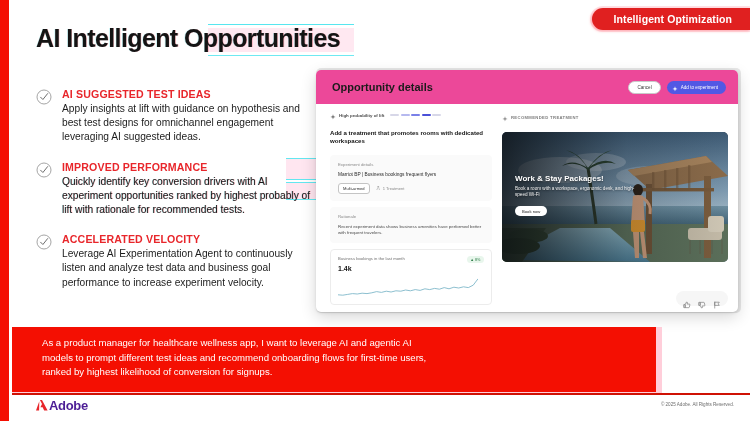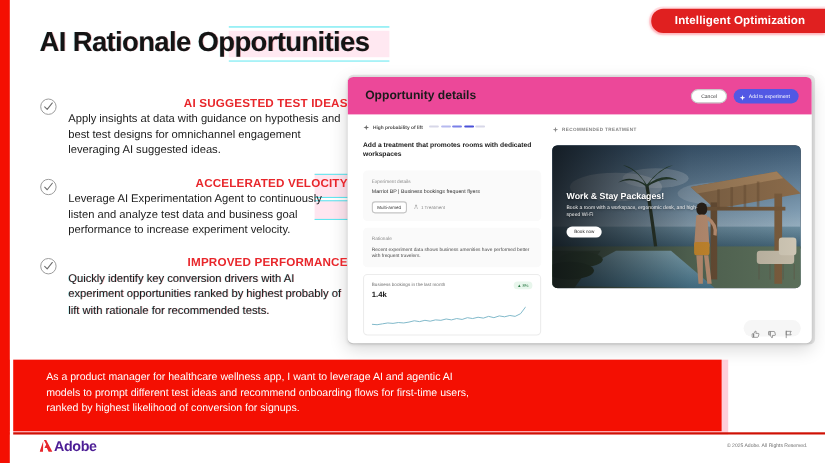--- a/index.html
+++ b/index.html
@@ -91,21 +91,20 @@
     position: absolute; left: 0; top: 1px;
     width: 16px; height: 16px;
   }
   .b-head {
     font-size: 10.6px;
     font-weight: bold;
     color: #e8262b;
     letter-spacing: .15px;
     margin-bottom: 2px;
     text-transform: uppercase;
-    text-align: right;
   }
   .b-body {
     font-size: 10.2px;
     line-height: 14.2px;
     color: #1c1c1c;
   }
   .b-body.ghosted {
     text-shadow: 0.55px 0 rgba(235,45,65,.35), -0.55px 0 rgba(0,200,205,.25);
   }
 
@@ -318,59 +317,59 @@
 
 <div class="slide">
 
   <div class="left-bar"></div>
   <div class="left-bar-inner"></div>
 
   <div class="badge-opt">Intelligent Optimization</div>
 
   <div class="title-wrap">
     <div class="title-ghost"></div>
-    <div class="page-title">AI Rationale Opportunities</div>
+    <div class="page-title">AI Intelligent Opportunities</div>
   </div>
 
   <div class="ghost-rect ghost-a"></div>
   <div class="ghost-rect ghost-b"></div>
 
   <div class="bullets">
 
     <div class="bullet">
       <span class="check-icon">
         <svg width="16" height="16" viewBox="0 0 16 16">
           <circle cx="8" cy="8" r="7" fill="none" stroke="#9b9b9b" stroke-width="0.9"></circle>
           <path d="M4.6 8.2 L6.9 10.5 L11.6 4.6" fill="none" stroke="#6e6e6e" stroke-width="1" stroke-linecap="round" stroke-linejoin="round"></path>
         </svg>
       </span>
       <div class="b-head">AI SUGGESTED TEST IDEAS</div>
-      <div class="b-body">Apply insights at data with guidance on hypothesis and best test designs for omnichannel engagement leveraging AI suggested ideas.</div>
+      <div class="b-body">Apply insights at lift with guidance on hypothesis and best test designs for omnichannel engagement leveraging AI suggested ideas.</div>
+    </div>
+
+    <div class="bullet">
+      <span class="check-icon">
+        <svg width="16" height="16" viewBox="0 0 16 16">
+          <circle cx="8" cy="8" r="7" fill="none" stroke="#9b9b9b" stroke-width="0.9"></circle>
+          <path d="M4.6 8.2 L6.9 10.5 L11.6 4.6" fill="none" stroke="#6e6e6e" stroke-width="1" stroke-linecap="round" stroke-linejoin="round"></path>
+        </svg>
+      </span>
+      <div class="b-head">IMPROVED PERFORMANCE</div>
+      <div class="b-body ghosted">Quickly identify key conversion drivers with AI experiment opportunities ranked by highest probably of lift with rationale for recommended tests.</div>
     </div>
 
     <div class="bullet">
       <span class="check-icon">
         <svg width="16" height="16" viewBox="0 0 16 16">
           <circle cx="8" cy="8" r="7" fill="none" stroke="#9b9b9b" stroke-width="0.9"></circle>
           <path d="M4.6 8.2 L6.9 10.5 L11.6 4.6" fill="none" stroke="#6e6e6e" stroke-width="1" stroke-linecap="round" stroke-linejoin="round"></path>
         </svg>
       </span>
       <div class="b-head">ACCELERATED VELOCITY</div>
       <div class="b-body">Leverage AI Experimentation Agent to continuously listen and analyze test data and business goal performance to increase experiment velocity.</div>
-    </div>
-
-    <div class="bullet">
-      <span class="check-icon">
-        <svg width="16" height="16" viewBox="0 0 16 16">
-          <circle cx="8" cy="8" r="7" fill="none" stroke="#9b9b9b" stroke-width="0.9"></circle>
-          <path d="M4.6 8.2 L6.9 10.5 L11.6 4.6" fill="none" stroke="#6e6e6e" stroke-width="1" stroke-linecap="round" stroke-linejoin="round"></path>
-        </svg>
-      </span>
-      <div class="b-head">IMPROVED PERFORMANCE</div>
-      <div class="b-body ghosted">Quickly identify key conversion drivers with AI experiment opportunities ranked by highest probably of lift with rationale for recommended tests.</div>
     </div>
 
   </div>
 
   <div class="panel-shadow"></div>
   <div class="app-panel">
 
     <div class="panel-head">
       <div class="panel-title">Opportunity details</div>
       <div class="btn-cancel">Cancel</div>

